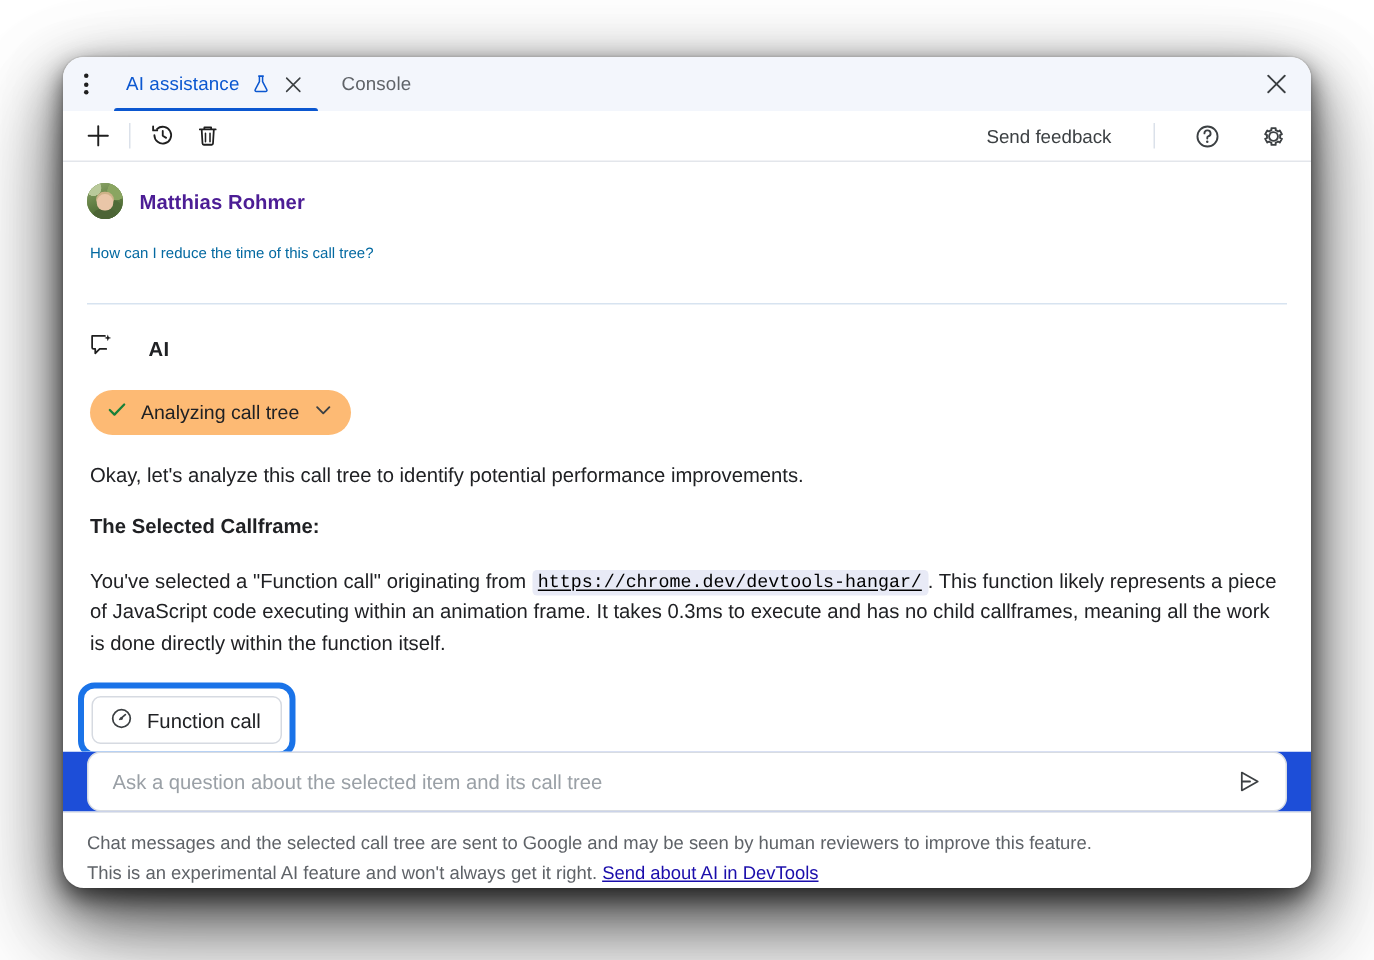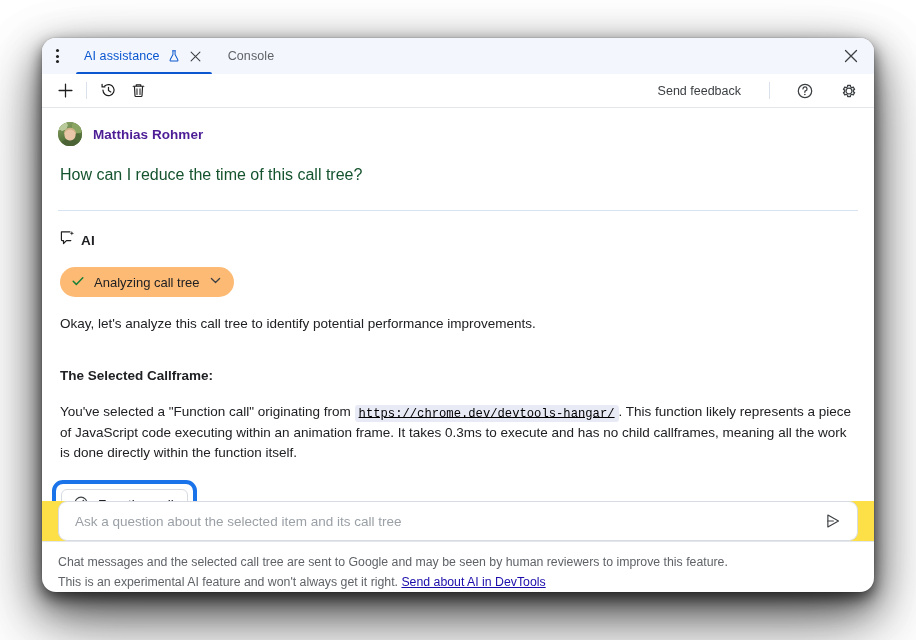--- a/index.html
+++ b/index.html
@@ -210,37 +210,37 @@
     background: #4c6435;
   }
   .user-name {
     font-size: 13.5px;
     font-weight: bold;
     color: #4c1d95;
     letter-spacing: .05px;
   }
   .user-text {
     margin-top: 17px;
-    font-size: 16px;
-    color: #14532d;
+    font-size: 10px;
+    color: #0369a1;
     line-height: 1.45;
     padding-left: 2px;
   }
 
   .divider {
     height: 1px;
     background: #d7e3f0;
     margin: 24px 0 0 0;
   }
 
   .ai-block { padding-top: 18px; }
   .ai-head {
     display: flex;
     align-items: center;
-    gap: 4px;
+    gap: 22px;
   }
   .ai-name {
     font-size: 13.5px;
     font-weight: bold;
     color: #202124;
     letter-spacing: .2px;
   }
 
   .step-chip {
     margin-top: 15px;
@@ -258,21 +258,21 @@
     user-select: none;
   }
 
   .para {
     font-size: 13.5px;
     color: #202124;
     line-height: 1.52;
     margin-top: 17px;
     padding-left: 2px;
   }
-  .para.bold { font-weight: bold; margin-top: 31px; }
+  .para.bold { font-weight: bold; margin-top: 14px; }
   .para.tight { margin-top: 16px; }
   code.inline {
     font-family: "Liberation Mono", "DejaVu Sans Mono", monospace;
     font-size: 12.2px;
     background: #e8eaf6;
     color: #000000;
     padding: 1.5px 4px;
     border-radius: 3px;
     white-space: nowrap;
     text-decoration: underline;
@@ -299,21 +299,21 @@
     background: #ffffff;
     font-size: 13.5px;
     color: #202124;
     cursor: pointer;
     user-select: none;
   }
 
   
   .input-area {
     flex: 0 0 auto;
-    background: #fde047;
+    background: #1d4ed8;
     padding: 0 16px 0 16px;
   }
   .input-box {
     height: 38px;
     border: 1px solid #d8dce2;
     border-radius: 9px;
     display: flex;
     align-items: center;
     padding: 0 10px 0 14px;
     background: #ffffff;

